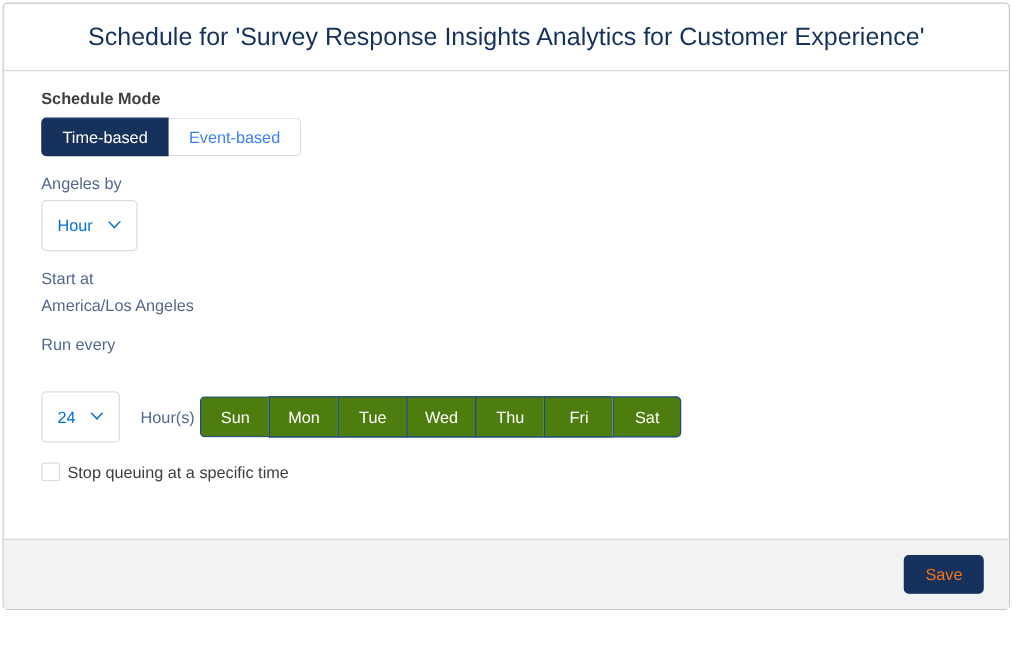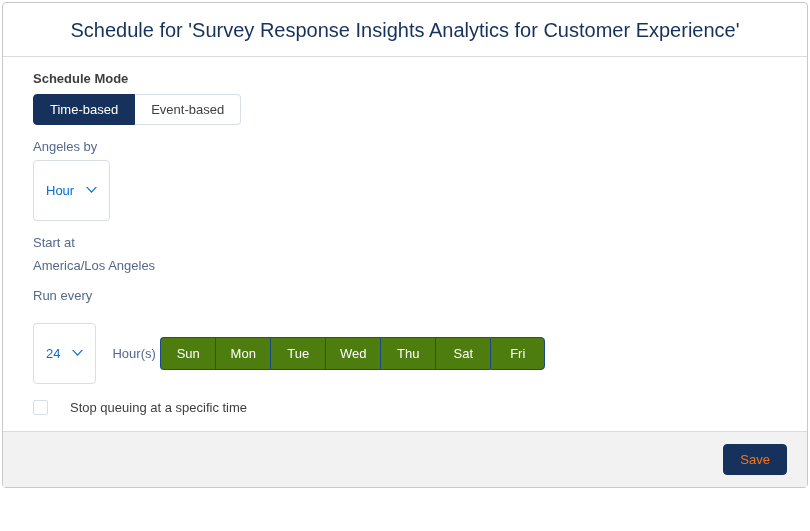--- a/index.html
+++ b/index.html
@@ -52,21 +52,21 @@
       margin-top: 14px;
     }
     .btn-group {
       display: inline-flex;
     }
     .btn-toggle {
       padding: 7px 16px;
       font-size: 13px;
       border: 1px solid #d8dde6;
       background: #fff;
-      color: #404040;
+      color: #3b82f6;
       cursor: pointer;
     }
     .btn-toggle.active {
       background: #16325c;
       border-color: #16325c;
       color: #fff;
     }
     .btn-toggle:first-child {
       border-radius: 4px 0 0 4px;
     }
@@ -76,21 +76,21 @@
     }
     .select-wrap {
       display: inline-flex;
       align-items: center;
       gap: 16px;
     }
     .select-btn {
       display: inline-flex;
       align-items: center;
       gap: 12px;
-      padding: 22px 12px;
+      padding: 12px 12px;
       border: 1px solid #d8dde6;
       border-radius: 4px;
       background: #fff;
       color: #0070d2;
       font-size: 13px;
       cursor: pointer;
       min-width: 64px;
     }
     .select-btn .caret {
       display: inline-flex;
@@ -120,21 +120,21 @@
     .day-btn:first-child {
       border-radius: 4px 0 0 4px;
     }
     .day-btn:last-child {
       border-radius: 0 4px 4px 0;
       border-right: 1px solid #1b4a8a;
     }
     .checkbox-row {
       display: flex;
       align-items: center;
-      gap: 22px;
+      gap: 6px;
       margin-top: 16px;
     }
     .checkbox-box {
       width: 15px;
       height: 15px;
       border: 1px solid #d8dde6;
       border-radius: 2px;
       background: #fff;
       cursor: pointer;
     }
@@ -218,22 +218,22 @@
       </button>
       <span class="helper-text">Hour(s)</span>
     </div>
 
     <div class="days-row">
       <button class="day-btn selected">Sun</button>
       <button class="day-btn selected">Mon</button>
       <button class="day-btn selected">Tue</button>
       <button class="day-btn selected">Wed</button>
       <button class="day-btn selected">Thu</button>
+      <button class="day-btn selected">Fri</button>
       <button class="day-btn selected">Sat</button>
-      <button class="day-btn selected">Fri</button>
     </div>
 
     <div class="checkbox-row">
       <div class="checkbox-box"></div>
       <span class="checkbox-label">Stop queuing at a specific time</span>
     </div>
 
   </div>
 
   <div class="modal-footer">

